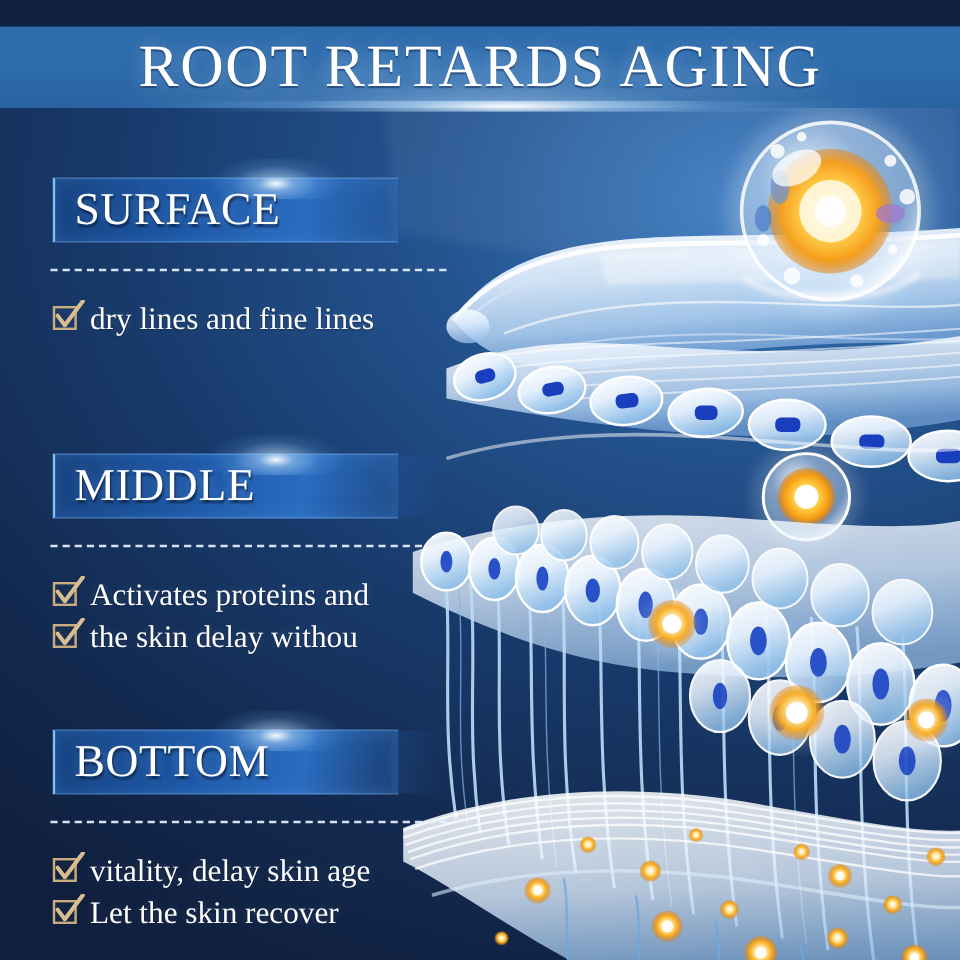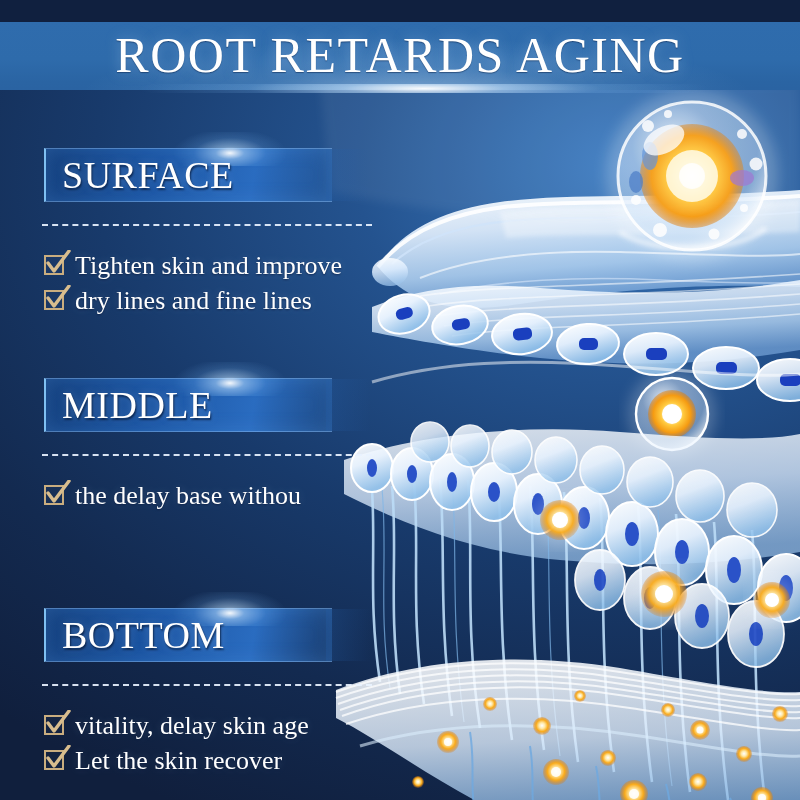--- a/index.html
+++ b/index.html
@@ -440,50 +440,50 @@
       </div>
       <div class="divider"></div>
       <div class="bullets">
         <div class="bullet">
           <span class="cb">
             <span class="bx"></span>
             <svg width="26" height="30" viewBox="0 0 26 30">
                 <path d="M3 13 L9 21 L24 1" fill="none" stroke="#d8bd8e" stroke-width="3.4" stroke-linecap="round" stroke-linejoin="round"></path>
               </svg>
           </span>
-          <span class="btxt">Tighten skin and improve</span>
-        </div>
-        <div class="bullet">
-          <span class="cb">
-            <span class="bx"></span>
-            <svg width="26" height="30" viewBox="0 0 26 30">
-                <path d="M3 13 L9 21 L24 1" fill="none" stroke="#d8bd8e" stroke-width="3.4" stroke-linecap="round" stroke-linejoin="round"></path>
-              </svg>
-          </span>
           <span class="btxt">dry lines and fine lines</span>
         </div>
       </div>
     </div>
 
     <div class="section sec2">
       <div class="label-wrap">
         <div class="label-box"></div>
         <div class="label-flare"></div>
         <div class="label-text">MIDDLE</div>
       </div>
       <div class="divider"></div>
       <div class="bullets">
         <div class="bullet">
           <span class="cb">
             <span class="bx"></span>
             <svg width="26" height="30" viewBox="0 0 26 30">
                 <path d="M3 13 L9 21 L24 1" fill="none" stroke="#d8bd8e" stroke-width="3.4" stroke-linecap="round" stroke-linejoin="round"></path>
               </svg>
           </span>
-          <span class="btxt">the delay base withou</span>
+          <span class="btxt">Activates proteins and</span>
+        </div>
+        <div class="bullet">
+          <span class="cb">
+            <span class="bx"></span>
+            <svg width="26" height="30" viewBox="0 0 26 30">
+                <path d="M3 13 L9 21 L24 1" fill="none" stroke="#d8bd8e" stroke-width="3.4" stroke-linecap="round" stroke-linejoin="round"></path>
+              </svg>
+          </span>
+          <span class="btxt">the skin delay withou</span>
         </div>
       </div>
     </div>
 
     <div class="section sec3">
       <div class="label-wrap">
         <div class="label-box"></div>
         <div class="label-flare"></div>
         <div class="label-text">BOTTOM</div>
       </div>

